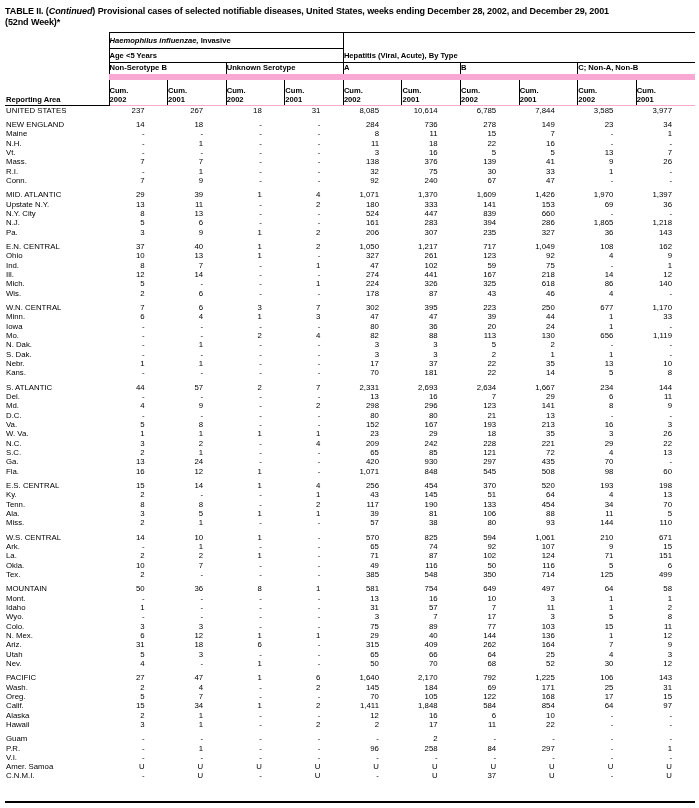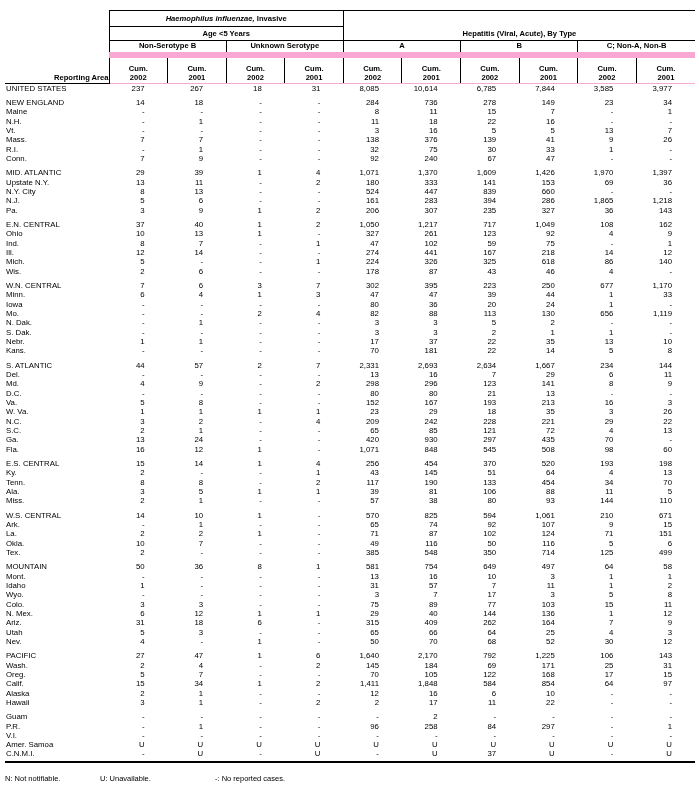--- a/index.html
+++ b/index.html
@@ -4,43 +4,47 @@
 <style>
   * { margin:0; padding:0; box-sizing:border-box; }
   html,body { background:#fff; width:699px; }
   body { font-family:"Liberation Sans", sans-serif; color:#000; }
   .page { width:699px; height:808px; padding:6px 4px 0 5px; overflow:hidden; }
   .title { font-size:9px; font-weight:bold; line-height:11px; letter-spacing:-0.1px; }
   .it { font-style:italic; }
   table { border-collapse:collapse; table-layout:fixed; width:690px; margin-top:4px; }
   td { font-size:7.8px; line-height:9.33px; vertical-align:bottom; white-space:nowrap; overflow:hidden; }
   
-  thead td { text-align:center; font-weight:bold; font-size:7.6px; }
+  thead td { font-weight:bold; font-size:7.6px; }
   .ra-head { border-right:1px solid #000; }
   .h-haem { border-top:1px solid #000; border-bottom:1px solid #000; border-right:1px solid #000; height:16px; vertical-align:middle; }
   .h-hep  { border-top:1px solid #000; border-bottom:1px solid #000; vertical-align:bottom; padding-bottom:2px; height:16px; }
   .h-age  { border-bottom:1px solid #000; border-right:1px solid #000; height:14px; vertical-align:bottom; padding-bottom:2px; }
   .h-grp  { border-bottom:6px solid #f9a8d4; border-left:1px solid #000; height:14px; vertical-align:bottom; padding-bottom:2px; }
   .h-cum  { border-left:1px solid #000; border-bottom:1px solid #f9a8d4; height:28px; vertical-align:bottom; padding-bottom:1px; line-height:9px; }
-  .ra-label { border-bottom:1px solid #000; text-align:right; vertical-align:bottom; padding-bottom:1px; padding-left:1px; }
+  .ra-label { border-bottom:1px solid #000; text-align:left; vertical-align:bottom; padding-bottom:1px; padding-left:1px; }
   
   td.area { text-align:left; padding-left:1px; }
   td.val  { text-align:right; padding-right:23px; }
   tbody + tbody tr:first-child td { padding-top:5px; }
-  tbody:last-child tr:last-child td { border-bottom:2px solid #000; padding-bottom:2px; }
+  tbody:last-child tr:last-child td { border-bottom:2px solid #000; padding-bottom:20px; }
   
   .footnotes { margin-top:11px; font-size:7.5px; line-height:10px; }
   .fn-item1 { display:inline-block; width:95px; }
   .fn-item2 { display:inline-block; width:115px; }
 </style>
 </head>
 <body>
 
 <div class="page">
 
+  <div class="title">
+    <span>TABLE II. (</span><span class="it">Continued</span><span>) Provisional cases of selected notifiable diseases, United States, weeks ending December 28, 2002, and December 29, 2001</span><br>
+    <span>(52nd Week)*</span>
+  </div>
 
   <table>
     <colgroup>
       <col style="width:104px">
       <col style="width:58.6px">
         <col style="width:58.6px">
         <col style="width:58.6px">
         <col style="width:58.6px">
       <col style="width:58.6px">
         <col style="width:58.6px">

